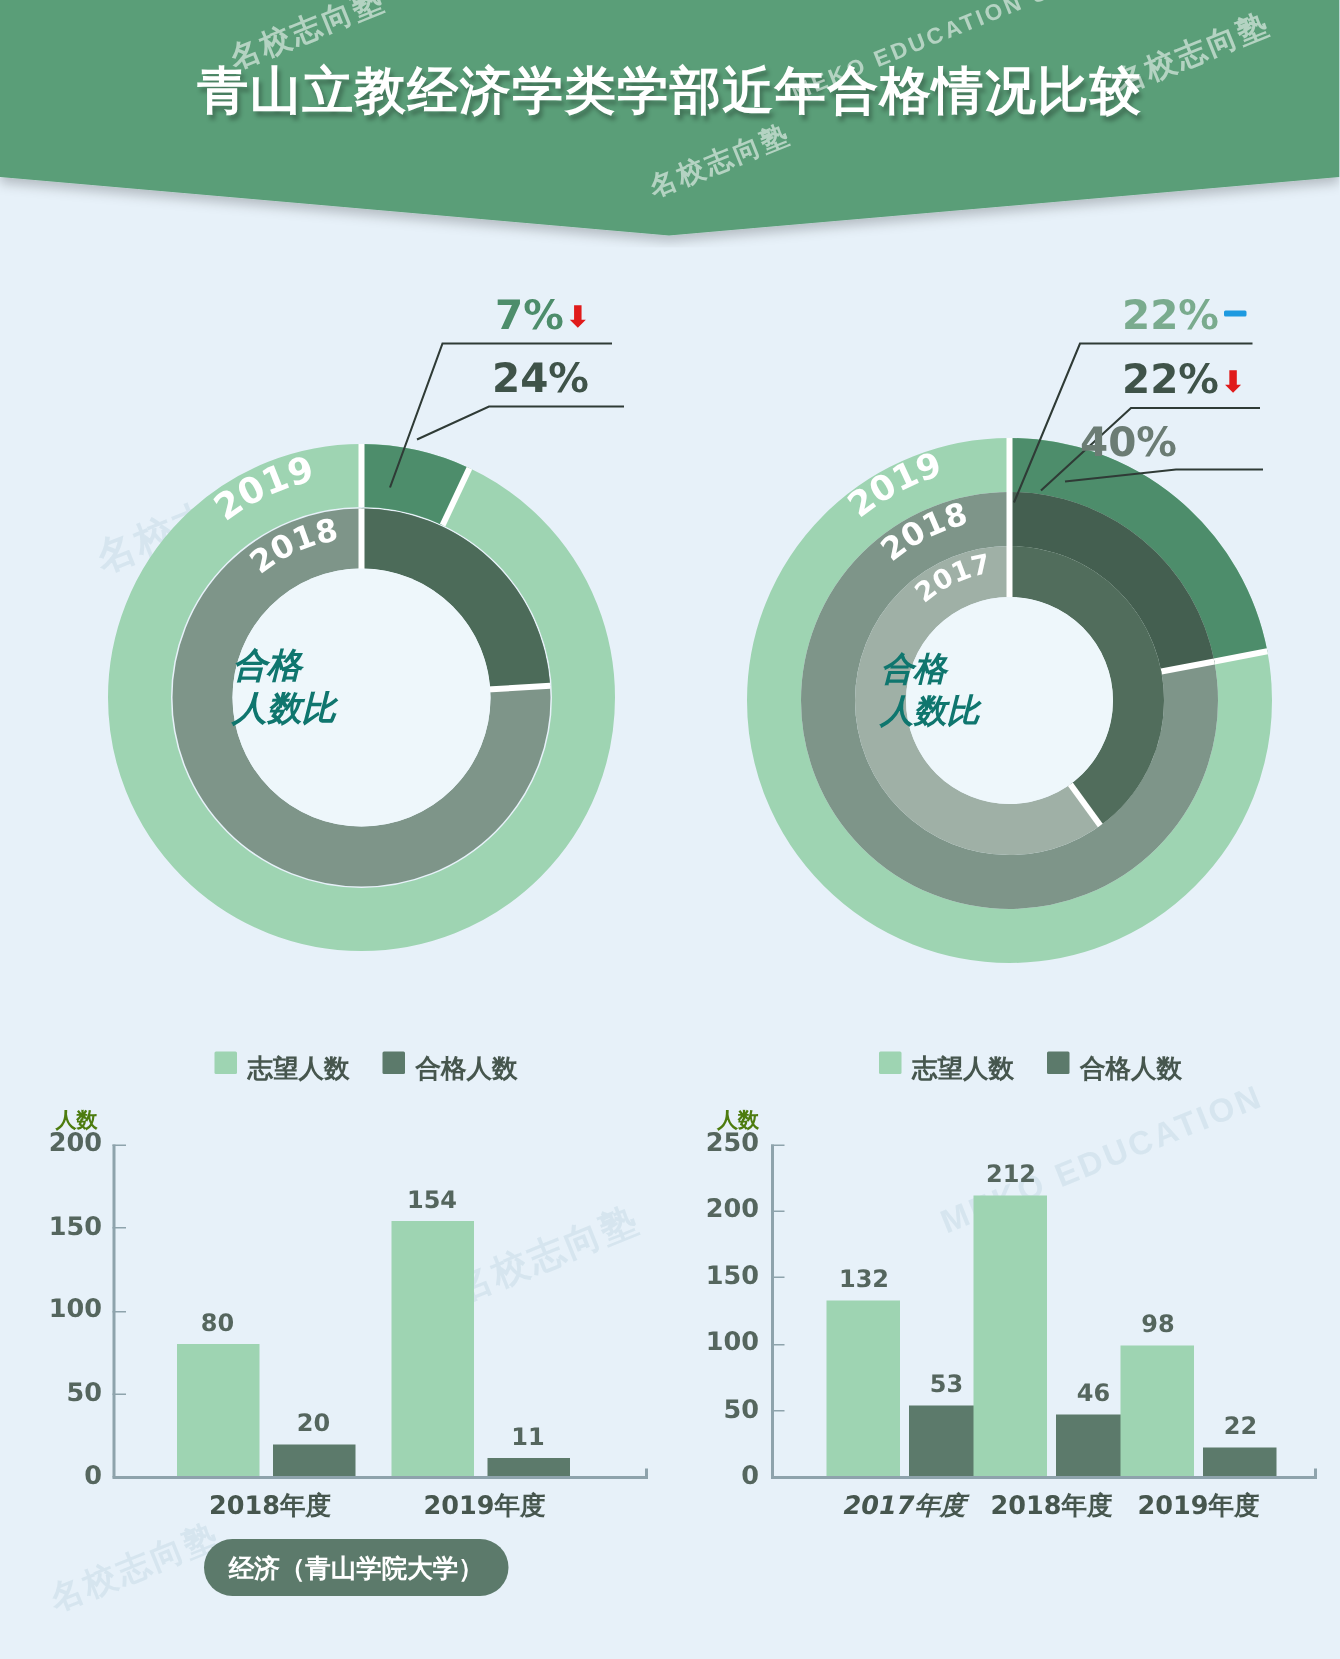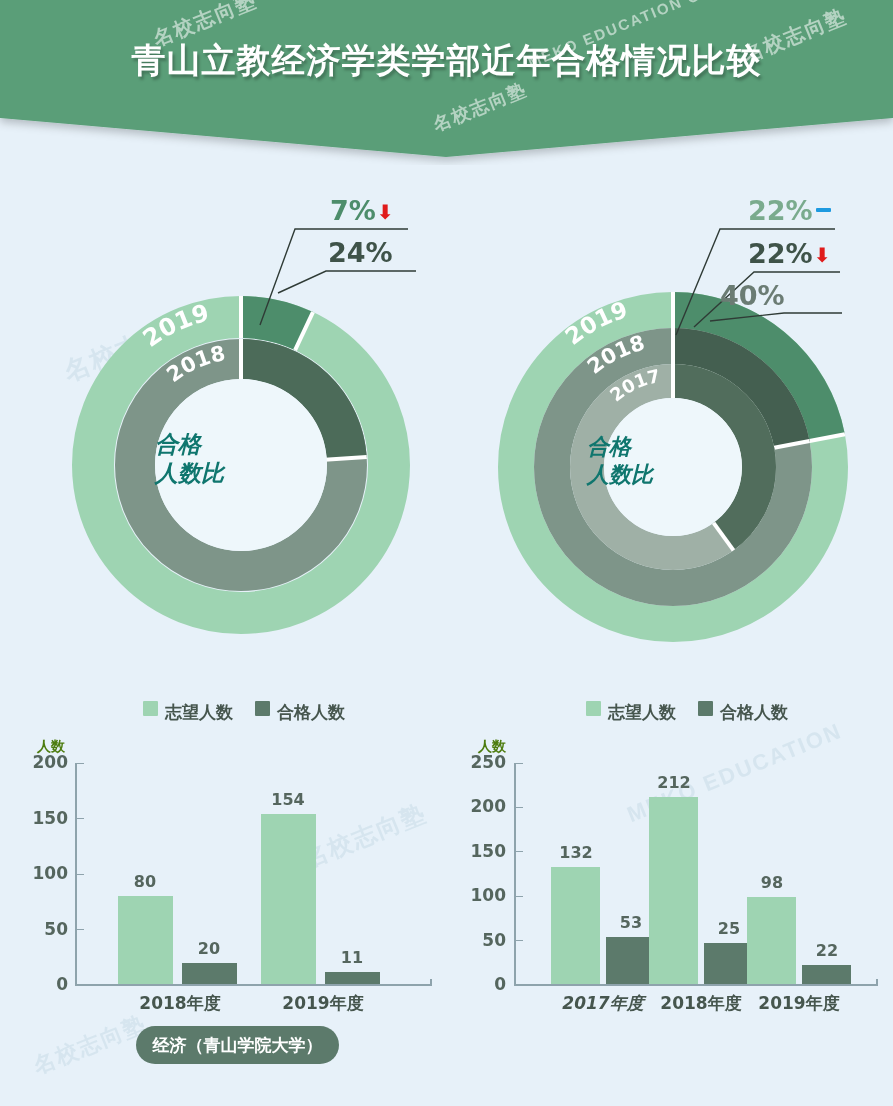--- a/index.html
+++ b/index.html
@@ -287,21 +287,21 @@
 
     <div class="bar" style="left:105px;top:177px;width:49px;height:117px;background:#9ed4b2;"></div>
     <div class="bar-val" style="left:98px;top:153px;width:64px;">132</div>
     <div class="bar" style="left:160px;top:247px;width:49px;height:47px;background:#5c7a6b;"></div>
     <div class="bar-val" style="left:153px;top:223px;width:64px;">53</div>
     <div class="cat-label" style="left:100px;top:302px;width:114px;font-style:italic;">2017年度</div>
 
     <div class="bar" style="left:203px;top:107px;width:49px;height:187px;background:#9ed4b2;"></div>
     <div class="bar-val" style="left:196px;top:83px;width:64px;">212</div>
     <div class="bar" style="left:258px;top:253px;width:49px;height:41px;background:#5c7a6b;"></div>
-    <div class="bar-val" style="left:251px;top:229px;width:64px;">25</div>
+    <div class="bar-val" style="left:251px;top:229px;width:64px;">46</div>
     <div class="cat-label" style="left:198px;top:302px;width:114px;">2018年度</div>
 
     <div class="bar" style="left:301px;top:207px;width:49px;height:87px;background:#9ed4b2;"></div>
     <div class="bar-val" style="left:294px;top:183px;width:64px;">98</div>
     <div class="bar" style="left:356px;top:275px;width:49px;height:19px;background:#5c7a6b;"></div>
     <div class="bar-val" style="left:349px;top:251px;width:64px;">22</div>
     <div class="cat-label" style="left:296px;top:302px;width:114px;">2019年度</div>
 
   </div>
 

